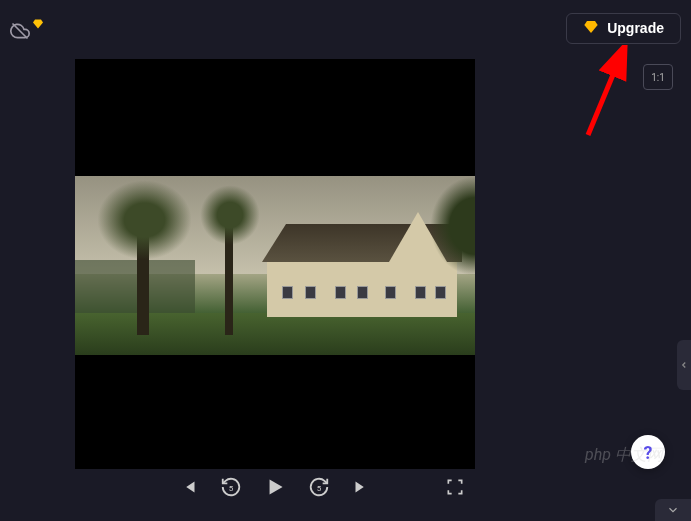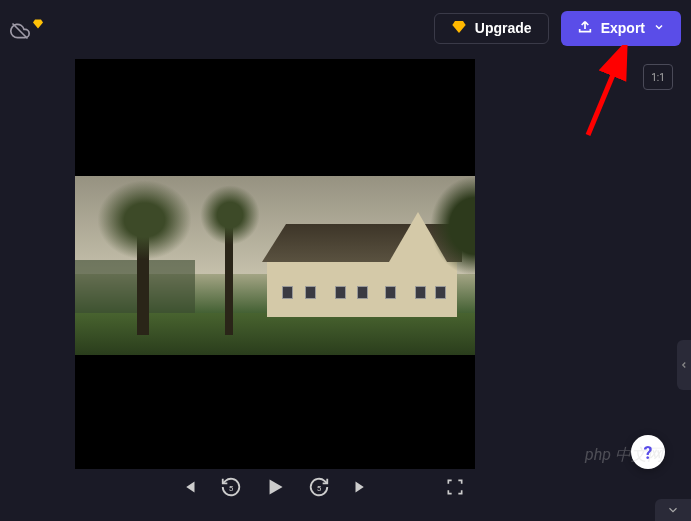--- a/index.html
+++ b/index.html
@@ -196,34 +196,20 @@
     </span>
   </div>
   <div class="top-right">
     <button class="upgrade-btn">
       <span>
         <svg width="16" height="16" viewBox="0 0 24 24" fill="currentColor">
             <path d="M6 3h12l4 6-10 12L2 9l4-6z"></path>
           </svg>
       </span>
       <span>Upgrade</span>
-    </button>
-    <button class="export-btn">
-      <span>
-        <svg width="16" height="16" viewBox="0 0 24 24" fill="none" stroke="currentColor" stroke-width="2.5">
-            <path d="M12 15V4m0 0L7 9m5-5l5 5"></path>
-            <path d="M4 15v4h16v-4"></path>
-          </svg>
-      </span>
-      <span>Export</span>
-      <span>
-        <svg width="12" height="12" viewBox="0 0 24 24" fill="none" stroke="currentColor" stroke-width="3">
-            <polyline points="6 9 12 15 18 9"></polyline>
-          </svg>
-      </span>
     </button>
   </div>
 </div>
 
 <div class="aspect-ratio-btn">
   <span>1:1</span>
 </div>
 
 <div class="video-preview">
   <div class="video-frame">

